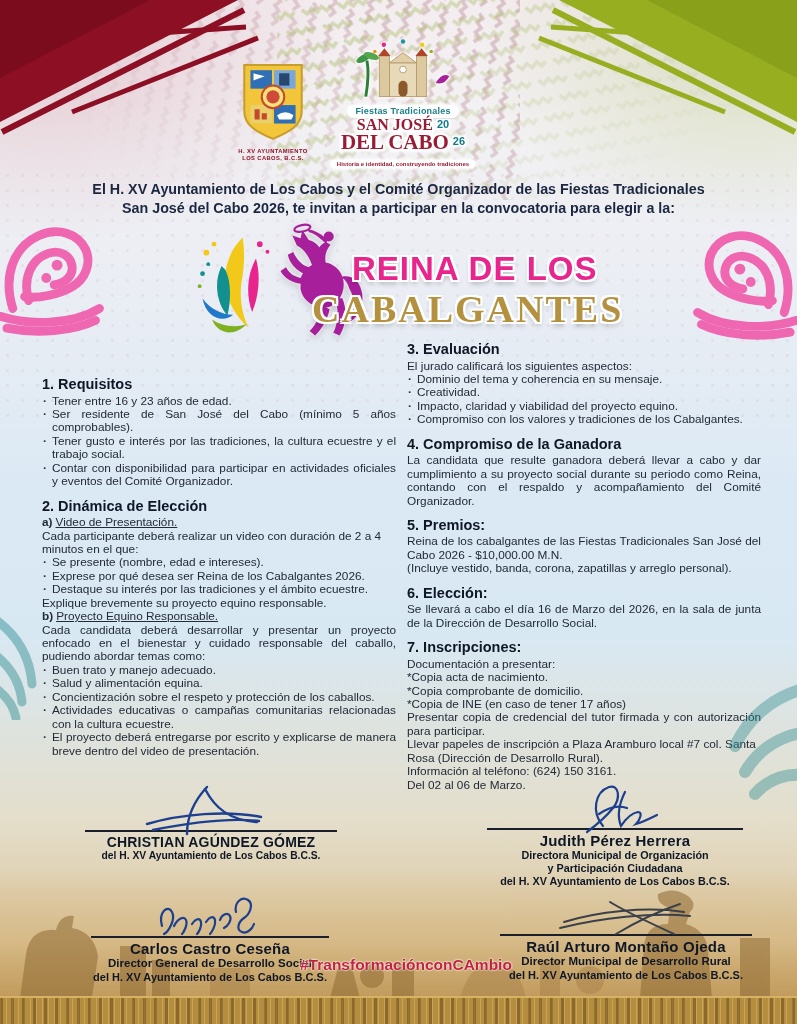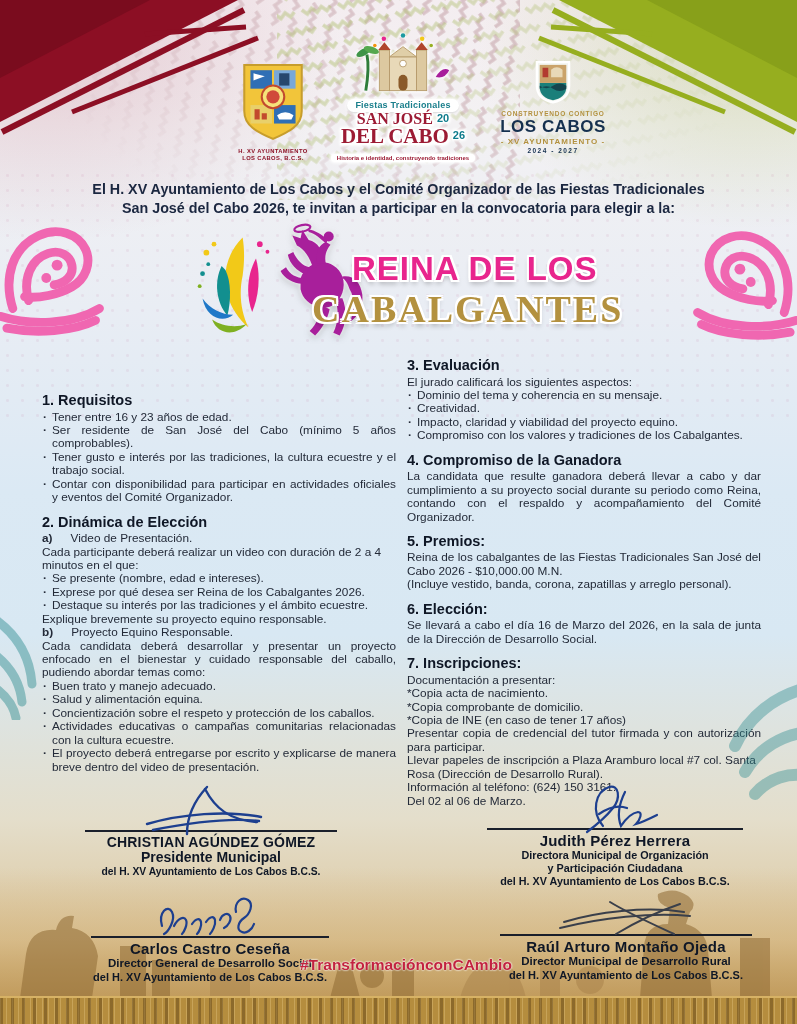--- a/index.html
+++ b/index.html
@@ -23,21 +23,21 @@
   .greca{position:absolute;pointer-events:none;}
   .greca-left{left:0;top:0;-webkit-mask-image:linear-gradient(215deg,#000 20%,transparent 78%);
     mask-image:linear-gradient(215deg,#000 20%,transparent 78%);}
   .greca-right{right:0;top:0;-webkit-mask-image:linear-gradient(145deg,#000 20%,transparent 78%);
     mask-image:linear-gradient(145deg,#000 20%,transparent 78%);}
   .corner{position:absolute;top:0;pointer-events:none;}
   .corner-tl{left:0;} .corner-tr{right:0;}
   
   .seal-box{position:absolute;left:226px;top:62px;width:94px;text-align:center;}
   .seal-text{font-size:5.8px;font-weight:800;color:var(--maroon);letter-spacing:.4px;line-height:1.25;margin-top:2px;}
-  .fiestas{position:absolute;left:328px;top:32px;width:150px;text-align:center;
+  .fiestas{position:absolute;left:328px;top:38px;width:150px;text-align:center;
     filter:drop-shadow(0 0 1.5px #fff) drop-shadow(0 0 1.5px #fff);}
   .fiestas-kicker{display:inline-block;background:#fff;color:var(--teal);font-weight:800;font-size:9px;
     padding:1.5px 8px;border-radius:9px;letter-spacing:.2px;margin-top:-4px;box-shadow:0 1px 2px rgba(0,0,0,.15);}
   .fiestas-name{font-family:"Liberation Serif",serif;font-weight:700;color:#9c1b34;line-height:.92;
     text-shadow:-1.5px -1.5px 0 #fff,1.5px -1.5px 0 #fff,-1.5px 1.5px 0 #fff,1.5px 1.5px 0 #fff;}
   .fiestas-row{display:flex;align-items:center;justify-content:center;gap:4px;}
   .fiestas-year{color:#0f7c8c;font-weight:800;font-size:11px;line-height:.9;
     text-shadow:-1px -1px 0 #fff,1px -1px 0 #fff,-1px 1px 0 #fff,1px 1px 0 #fff;}
   .fiestas-tagline{display:inline-block;background:#fff;border-radius:6px;color:#9c1b34;
     font-size:6px;font-weight:800;padding:1px 6px;margin-top:2px;}
@@ -59,28 +59,28 @@
   .fireworks{position:absolute;left:193px;top:230px;}
   .horse{position:absolute;left:266px;top:220px;filter:drop-shadow(0 0 2px #fff) drop-shadow(0 2px 3px rgba(0,0,0,.2));}
   .butterfly{position:absolute;opacity:.95;}
   .butterfly-left{left:-6px;top:214px;}
   .butterfly-right{right:-6px;top:218px;transform:scaleX(-1);}
   
   .col{position:absolute;width:354px;font-size:11.8px;line-height:1.14;font-weight:500;color:var(--text);}
   .col-left{left:42px;top:376px;}
   .col-right{left:407px;top:341px;}
   .sec-h{font-size:14.5px;font-weight:800;color:#0f1726;margin:9px 0 2px 0;}
-  .sec-h:first-child{margin-top:16px;}
+  .sec-h:first-child{margin-top:0;}
   .col p{margin:0;}
   .just{text-align:justify;}
   ul.blt{list-style:none;margin:0;padding:0;}
   ul.blt li{position:relative;padding-left:10px;text-align:justify;}
   ul.blt li::before{content:"·";position:absolute;left:1px;top:0;font-weight:800;}
   .blabel{font-weight:800;}
-  .bspace{margin-left:18px;}
+  .bspace{margin-left:3px;text-decoration:underline;}
   
   .sig{position:absolute;text-align:center;color:#0f1726;}
   .sig svg{display:block;margin:0 auto -6px auto;}
   .sig-line{border-top:2.4px solid #1a1f2b;margin:0 auto;}
   .sig-name{font-weight:700;font-size:14px;margin-top:2px;letter-spacing:.2px;}
   .sig-role{font-weight:700;font-size:13px;line-height:1.12;}
   .sig-role-sm{font-weight:800;font-size:10.8px;line-height:1.2;}
   .sig-org{font-weight:800;font-size:10.3px;line-height:1.25;}
   
   .hashtag{position:absolute;left:300px;top:956px;font-size:15.5px;font-weight:800;color:var(--red-hash);
@@ -177,34 +177,20 @@
       <span class="fiestas-name" style="font-size:16px;">SAN JOSÉ</span>
       <span class="fiestas-year">20</span>
     </div>
     <div class="fiestas-row">
       <span class="fiestas-name" style="font-size:21px;">DEL CABO</span>
       <span class="fiestas-year">26</span>
     </div>
     <div><span class="fiestas-tagline">Historia e identidad, construyendo tradiciones</span></div>
   </div>
 
-  <div class="lc-box">
-    <svg width="38" height="44" viewBox="0 0 40 46">
-      <path d="M3 2 H37 V27 C37 38 30 42.5 20 44.5 C10 42.5 3 38 3 27 Z" fill="#f2f4ef" stroke="#ffffff" stroke-width="2.4"></path>
-      <path d="M6 5 H34 V24 H6 Z" fill="#caa36a"></path>
-      <path d="M9 8 h6 v10 h-6 z" fill="#b23b2f"></path>
-      <path d="M18 10 q6 -5 12 0 v8 h-12 z" fill="#e8d9b8"></path>
-      <path d="M6 24 H34 V28 C34 37 28 40.5 20 42.3 C12 40.5 6 37 6 28 Z" fill="#1b7f7a"></path>
-      <path d="M6 27 q7 5 14 0 q7 -5 14 0 v3 q-7 5 -14 0 q-7 -5 -14 0 z" fill="#15454e"></path>
-    </svg>
-    <div class="lc-kicker">CONSTRUYENDO CONTIGO</div>
-    <div class="lc-name">LOS CABOS</div>
-    <div class="lc-sub">- XV AYUNTAMIENTO -</div>
-    <div class="lc-period">2024 - 2027</div>
-  </div>
 
   <div class="intro">
     <span>El H. XV Ayuntamiento de Los Cabos y el Comité Organizador de las Fiestas Tradicionales</span><br>
     <span>San José del Cabo 2026, te invitan a participar en la convocatoria para elegir a la:</span>
   </div>
 
   <svg class="butterfly butterfly-left" width="140" height="128" viewBox="0 0 140 130">
     <g stroke="#f160ae" stroke-width="9" fill="none" stroke-linecap="round">
       <path d="M18 96 C8 64 18 34 44 22 C64 13 84 20 92 36 C98 50 92 66 78 74 C64 82 44 86 30 84"></path>
       <path d="M34 88 C28 66 36 46 54 40 C66 36 76 42 78 52 C80 62 72 70 60 72"></path>
@@ -360,21 +346,20 @@
     <svg width="150" height="52" viewBox="0 0 140 52">
       <g stroke="#1d3f8f" stroke-width="2.4" fill="none" stroke-linecap="round">
         <path d="M66 3 C52 18 46 34 46 50"></path>
         <path d="M64 5 C74 24 88 36 116 38"></path>
         <path d="M6 40 C40 30 86 26 120 33"></path>
         <path d="M12 46 C52 38 92 34 118 37"></path>
       </g>
     </svg>
     <div class="sig-line" style="width:252px;"></div>
     <div class="sig-name">CHRISTIAN AGÚNDEZ GÓMEZ</div>
-    <div class="sig-role" style="font-size:14px;">Presidente Municipal</div>
     <div class="sig-org">del H. XV Ayuntamiento de Los Cabos B.C.S.</div>
   </div>
 
   <div class="sig" style="left:462px;top:782px;width:306px;">
     <svg width="110" height="52" viewBox="0 0 100 52">
       <g stroke="#1d3f8f" stroke-width="2.2" fill="none" stroke-linecap="round">
         <path d="M38 44 C26 30 30 10 44 5 C54 2 56 16 48 26 C40 36 30 44 22 50"></path>
         <path d="M34 32 C44 25 54 23 62 26"></path>
         <path d="M60 10 C54 22 52 34 56 44 C60 38 66 31 73 30 C78 30 75 38 71 42 C78 40 86 36 92 33"></path>
       </g>

